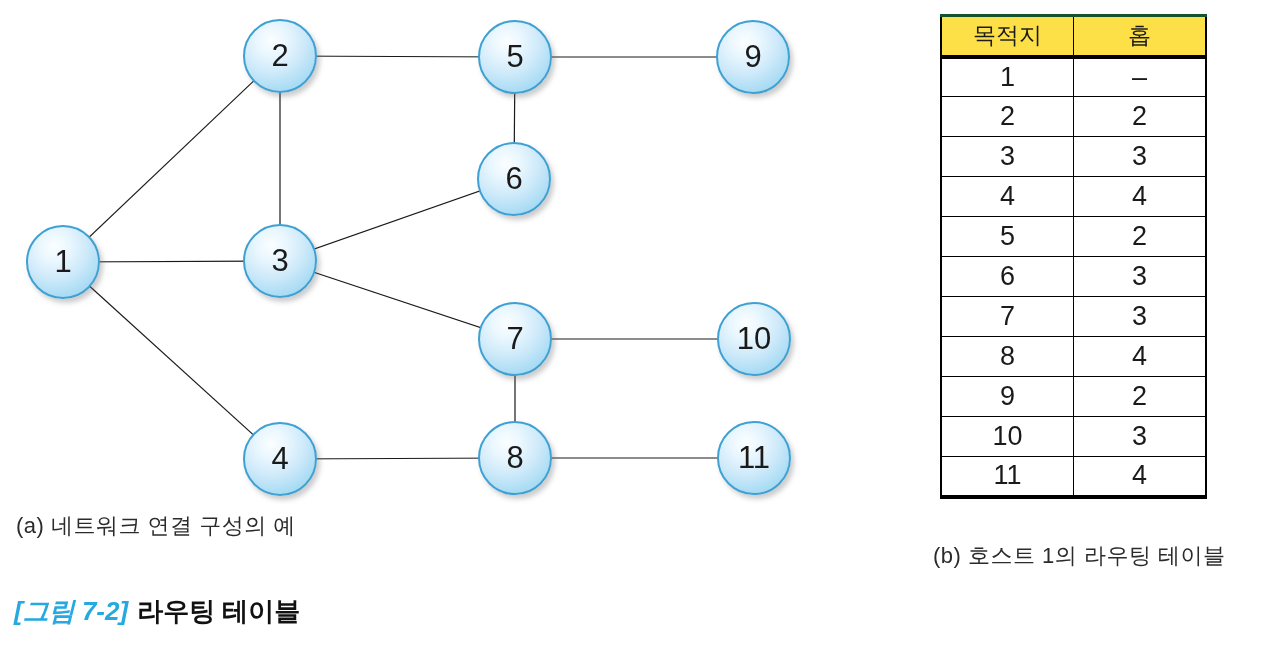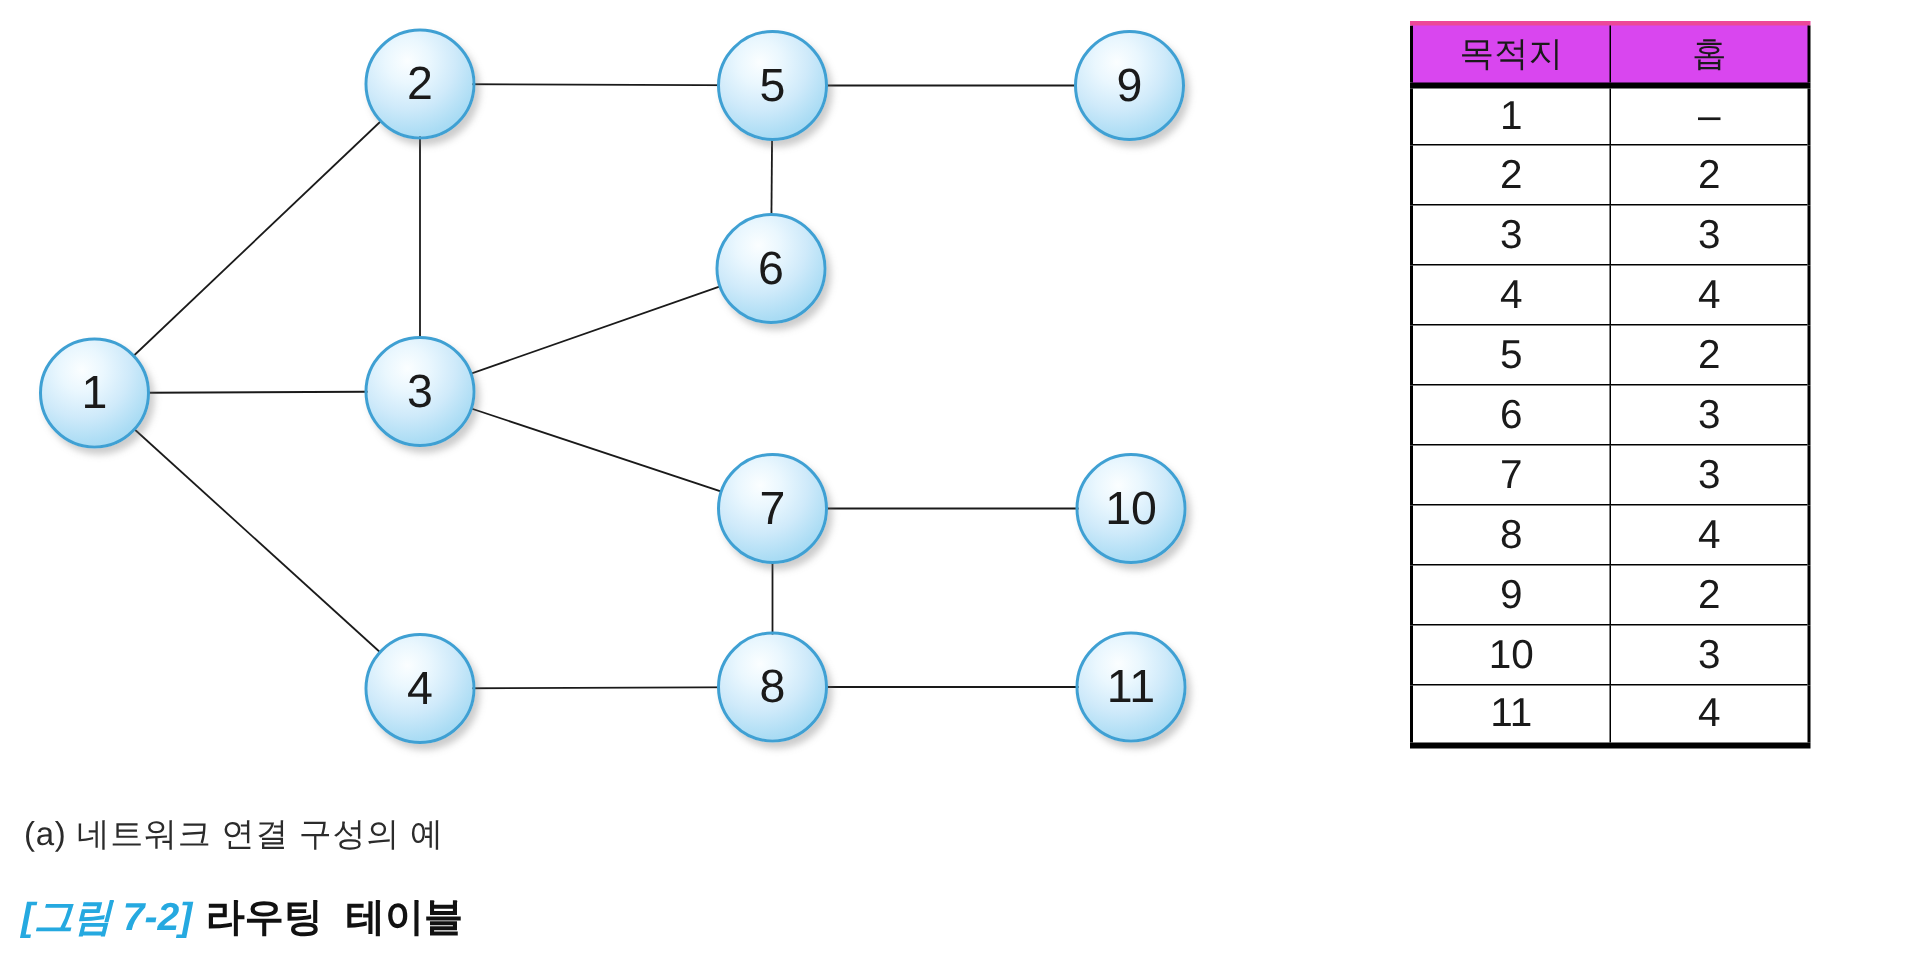--- a/index.html
+++ b/index.html
@@ -36,51 +36,51 @@
     border-collapse: collapse;
     table-layout: fixed;
     font-family: "Liberation Sans", sans-serif;
   }
   #routing-table th, #routing-table td {
     border: 1px solid #000;
     text-align: center; vertical-align: middle;
     padding: 0;
   }
   #routing-table th {
-    background: #d946ef;
+    background: #fde047;
     height: 41px;
     font-size: 23px; font-weight: 400;
-    border-top: 3px solid #ec4899;
+    border-top: 3px solid #14532d;
     border-bottom: 4px solid #000;
   }
   #routing-table td {
     height: 40px;
     font-size: 27px; font-weight: 400;
     background: #ffffff;
   }
   #routing-table th:first-child, #routing-table td:first-child { border-left: 2px solid #000; }
   #routing-table th:last-child,  #routing-table td:last-child  { border-right: 2px solid #000; }
   #routing-table tr:last-child td { border-bottom: 4px solid #000; }
 
   
   .caption {
     position: absolute;
     font-size: 22px; color: #2b2b2b;
     letter-spacing: 0.5px;
     white-space: nowrap;
   }
-  #caption-a { left: 16px; top: 541px; }
+  #caption-a { left: 16px; top: 511px; }
   #caption-b { left: 933px; top: 541px; }
   #figure-caption {
     position: absolute; left: 14px; top: 594px;
     font-size: 26px; font-weight: 700;
     white-space: nowrap;
   }
   #figure-label { color: #25a9e0; font-style: italic; }
-  #figure-title { color: #111111; margin-left: 9px; font-family: Liberation Mono, monospace; }
+  #figure-title { color: #111111; margin-left: 9px; }
 </style>
 </head>
 <body>
 
 <div class="canvas">
 
   <div id="graph-area">
     <svg id="edges-svg" width="810" height="520" viewBox="0 0 810 520">
         <line x1="63" y1="262" x2="280" y2="56" stroke="#1a1a1a" stroke-width="1.2"></line>
         <line x1="63" y1="262" x2="280" y2="261" stroke="#1a1a1a" stroke-width="1.2"></line>
@@ -161,18 +161,19 @@
         </tr>
         <tr>
           <td>11</td>
           <td>4</td>
         </tr>
       </tbody>
   </table>
 
   <div class="caption" id="caption-a">(a) 네트워크 연결 구성의 예</div>
 
+  <div class="caption" id="caption-b">(b) 호스트 1의 라우팅 테이블</div>
 
   <div id="figure-caption">
     <span id="figure-label">[그림 7-2]</span><span id="figure-title">라우팅 테이블</span>
   </div>
 
 </div>
 
 </body></html>

